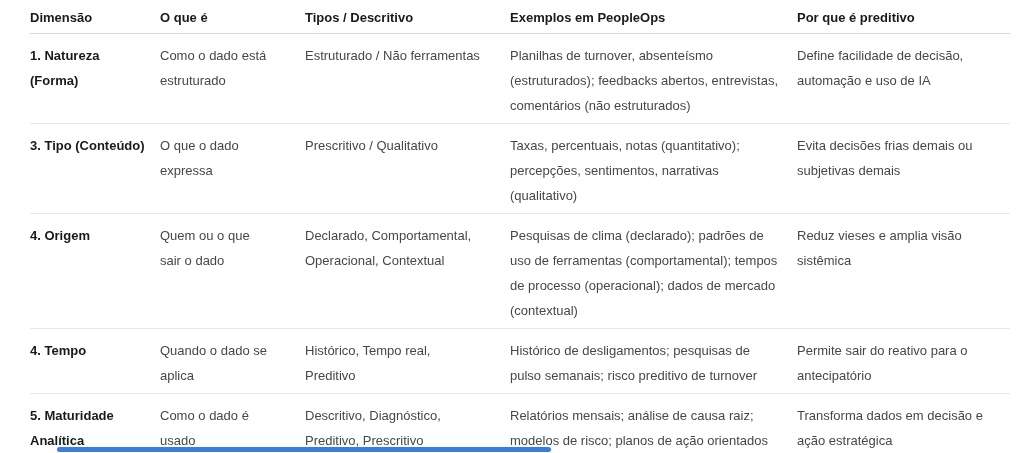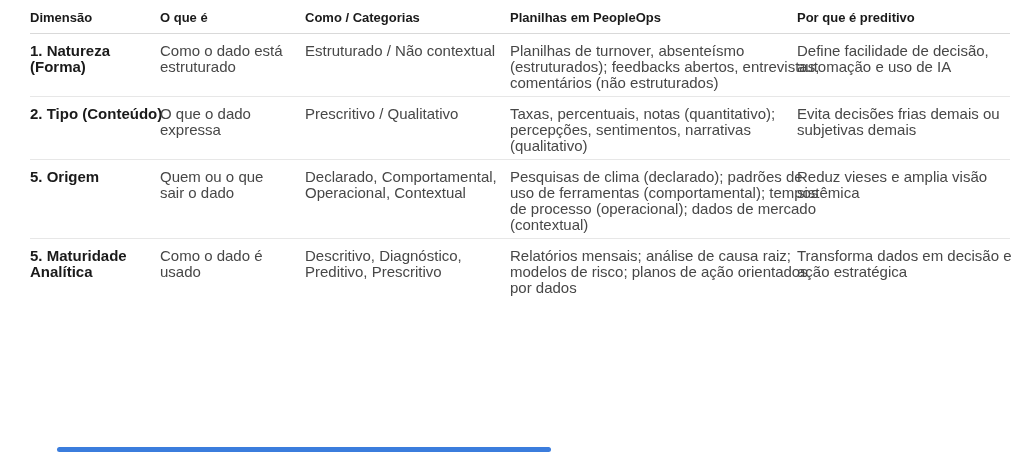--- a/index.html
+++ b/index.html
@@ -36,22 +36,22 @@
     font-size: 13px;
     line-height: 15px;
     font-weight: bold;
     color: #1a1a1a;
     padding: 10px 10px 8px 0;
     border-bottom: 1px solid #d9d9d9;
     white-space: pre;
   }
   td {
     vertical-align: top;
-    font-size: 15px;
-    line-height: 16px;
+    font-size: 13px;
+    line-height: 25px;
     color: #474747;
     padding: 9px 10px 5px 0;
     border-bottom: 1px solid #e7e7e7;
     white-space: pre;
   }
   td.dim {
     font-weight: bold;
     color: #1a1a1a;
   }
   tr.last td {
@@ -76,61 +76,72 @@
       <col class="c1">
         <col class="c2">
         <col class="c3">
         <col class="c4">
         <col class="c5">
     </colgroup>
     <thead>
       <tr>
         <th>Dimensão</th>
         <th>O que é</th>
-        <th>Como / Categorias</th>
-        <th>Planilhas em PeopleOps</th>
+        <th>Tipos / Descritivo</th>
+        <th>Exemplos em PeopleOps</th>
         <th>Por que é preditivo</th>
       </tr>
     </thead>
     <tbody>
       <tr>
         <td class="dim">1. Natureza
 (Forma)</td>
         <td>Como o dado está
 estruturado</td>
-        <td>Estruturado / Não contextual</td>
+        <td>Estruturado / Não ferramentas</td>
         <td>Planilhas de turnover, absenteísmo
 (estruturados); feedbacks abertos, entrevistas,
 comentários (não estruturados)</td>
         <td>Define facilidade de decisão,
 automação e uso de IA</td>
       </tr>
       <tr>
-        <td class="dim">2. Tipo (Conteúdo)</td>
+        <td class="dim">3. Tipo (Conteúdo)</td>
         <td>O que o dado
 expressa</td>
         <td>Prescritivo / Qualitativo</td>
         <td>Taxas, percentuais, notas (quantitativo);
 percepções, sentimentos, narrativas
 (qualitativo)</td>
         <td>Evita decisões frias demais ou
 subjetivas demais</td>
       </tr>
       <tr>
-        <td class="dim">5. Origem</td>
+        <td class="dim">4. Origem</td>
         <td>Quem ou o que
 sair o dado</td>
         <td>Declarado, Comportamental,
 Operacional, Contextual</td>
         <td>Pesquisas de clima (declarado); padrões de
 uso de ferramentas (comportamental); tempos
 de processo (operacional); dados de mercado
 (contextual)</td>
         <td>Reduz vieses e amplia visão
 sistêmica</td>
+      </tr>
+      <tr>
+        <td class="dim">4. Tempo</td>
+        <td>Quando o dado se
+aplica</td>
+        <td>Histórico, Tempo real,
+Preditivo</td>
+        <td>Histórico de desligamentos; pesquisas de
+pulso semanais; risco preditivo de turnover</td>
+        <td>Permite sair do reativo para o
+antecipatório</td>
       </tr>
       <tr class="last">
         <td class="dim">5. Maturidade
 Analítica</td>
         <td>Como o dado é
 usado</td>
         <td>Descritivo, Diagnóstico,
 Preditivo, Prescritivo</td>
         <td>Relatórios mensais; análise de causa raiz;
 modelos de risco; planos de ação orientados

